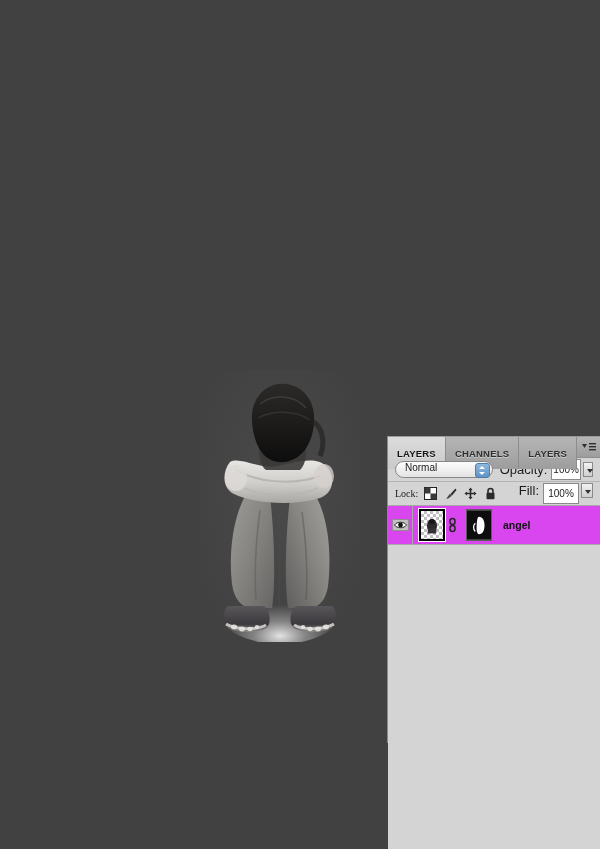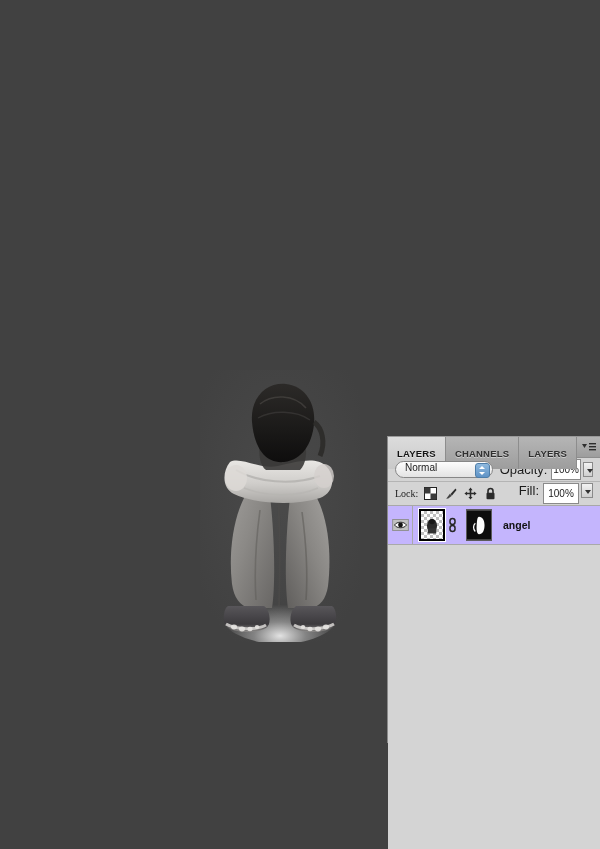--- a/index.html
+++ b/index.html
@@ -179,21 +179,21 @@
   
   #layer-list { background: #d4d4d4; }
   .layer-row {
     display: flex;
     align-items: center;
     height: 39px;
     border-bottom: 1px solid #a9a9a9;
     box-sizing: border-box;
     position: relative;
   }
-  .layer-row.selected { background: #c4b5fd; }
+  .layer-row.selected { background: #d946ef; }
   .eye-cell {
     width: 25px;
     height: 100%;
     display: flex;
     align-items: center;
     justify-content: center;
     border-right: 1px solid #a9a9a9;
     box-sizing: border-box;
   }
   .thumb {

